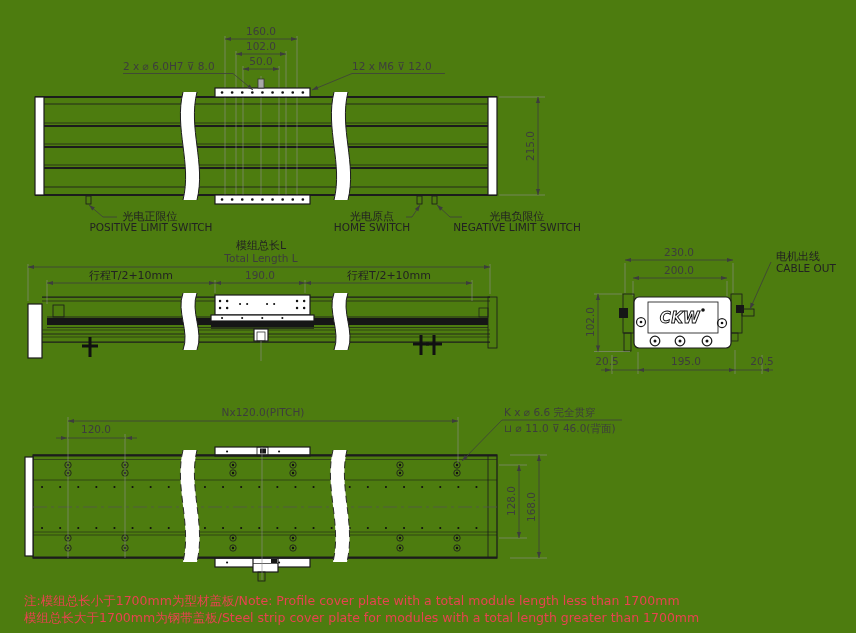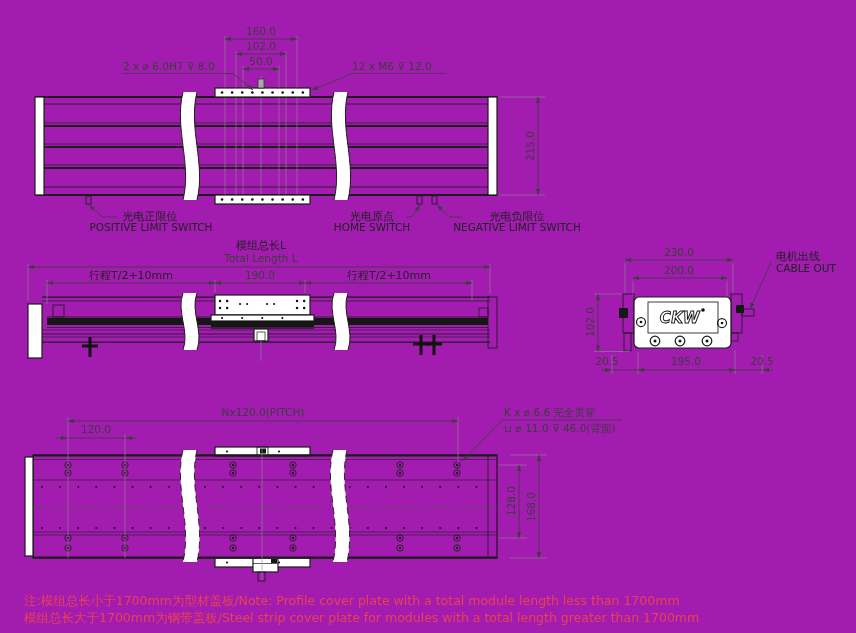--- a/index.html
+++ b/index.html
@@ -1,16 +1,16 @@
 <!DOCTYPE html>
 <html><head>
 <meta charset="utf-8">
 <style>
   html,body{margin:0;padding:0;background:#ffffff;}
-  #canvas{position:relative;width:856px;height:633px;background:#a21caf;overflow:hidden;
+  #canvas{position:relative;width:856px;height:633px;background:#4d7c0f;overflow:hidden;
           font-family:"DejaVu Sans","Liberation Sans",sans-serif;}
   svg{display:block}
   
   .s  {stroke:#1c1c1c;fill:none;stroke-width:1;}
   .w05{stroke-width:.55}.w07{stroke-width:.7}.w08{stroke-width:.85}
   .w12{stroke-width:1.25}.w18{stroke-width:1.8}.w22{stroke-width:2.2}
   .cap{fill:#fff;stroke:#1c1c1c;stroke-width:1.2}
   .ext{stroke:#8f8f8f;stroke-width:.6;fill:none}
   .dim{stroke:#3d3d3d;stroke-width:.8;fill:none}
   .lead{stroke:#3d3d3d;stroke-width:.8;fill:none}

